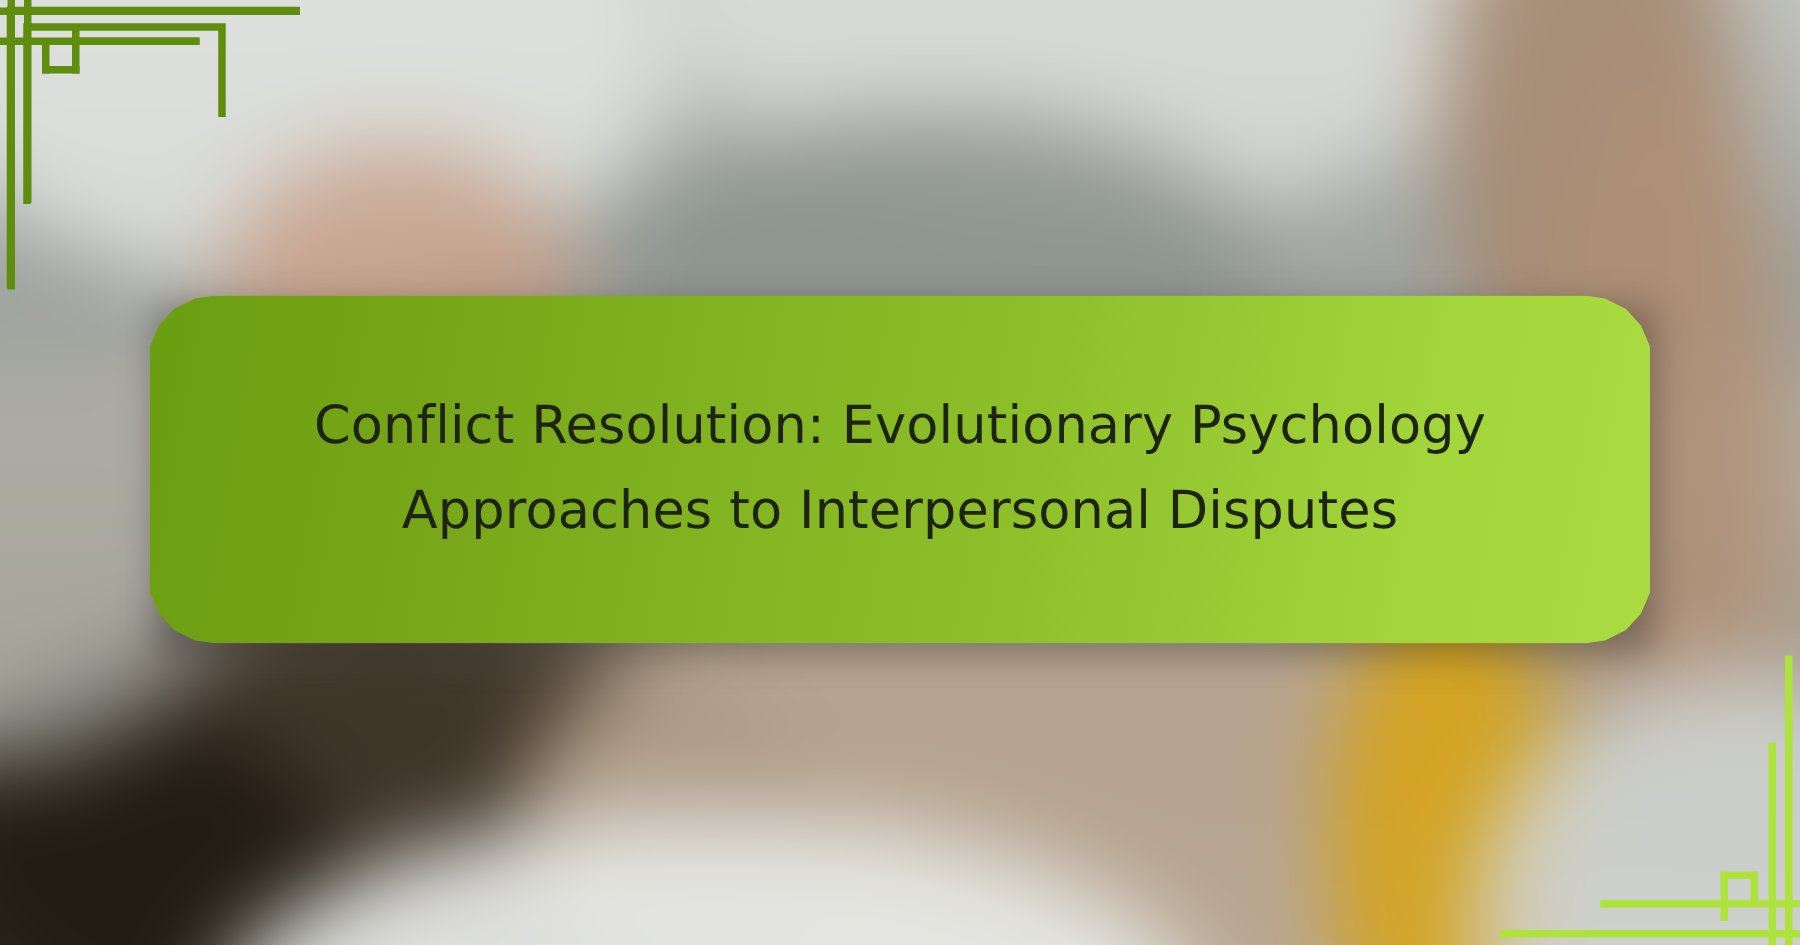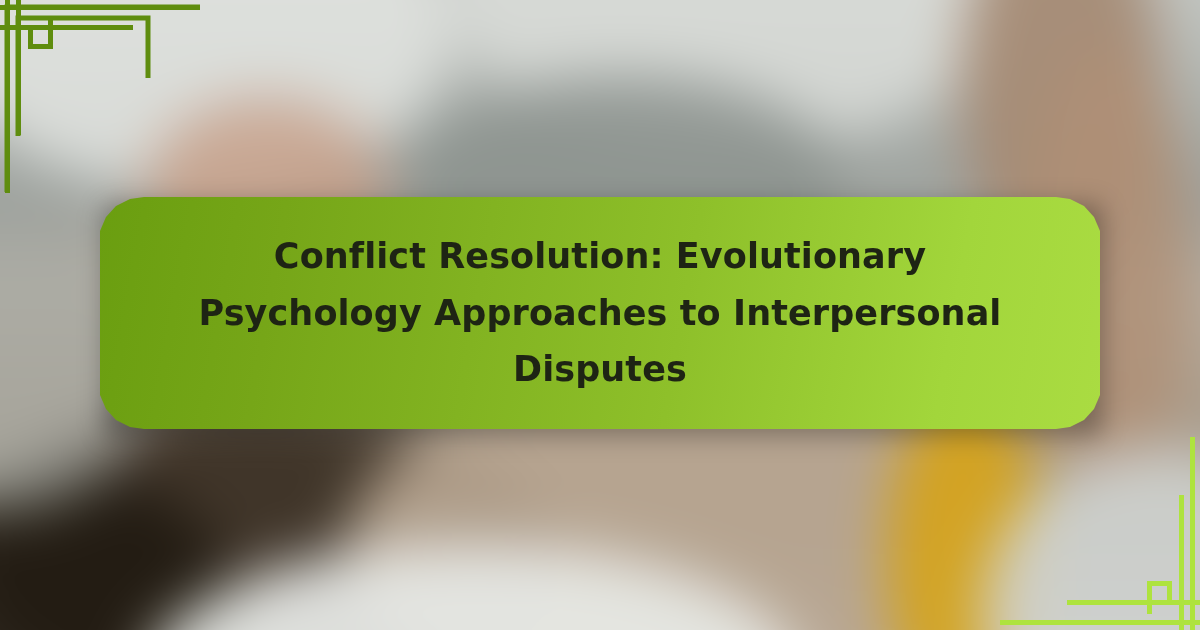--- a/index.html
+++ b/index.html
@@ -96,21 +96,21 @@
     background: rgba(0,0,0,0.30);
     filter: blur(12px);
     border-radius: 10px;
     transform: translate(3px, 7px);
   }
 
   #card-title {
     margin: 0;
     font-family: "DejaVu Sans", sans-serif;
     font-size: 35px;
-    font-weight: 700;
+    font-weight: 400;
     line-height: 1.62;
     color: #1e2414;
     text-align: center;
     letter-spacing: 0.1px;
     width: 100%;
   }
 
   
   .corner-orn {
     position: absolute;

